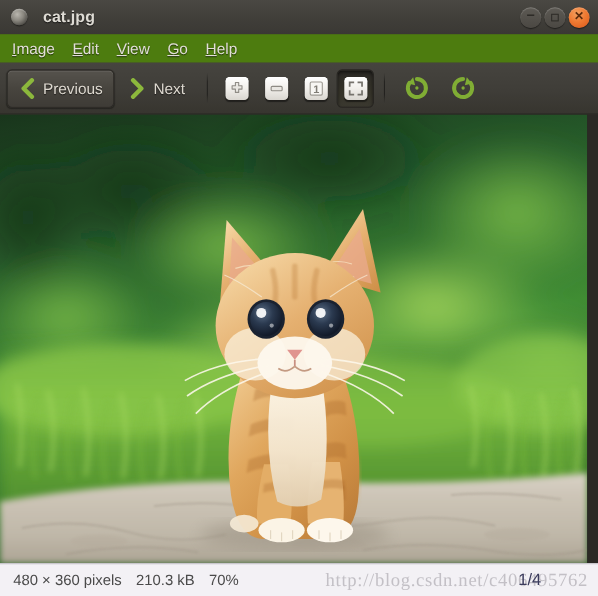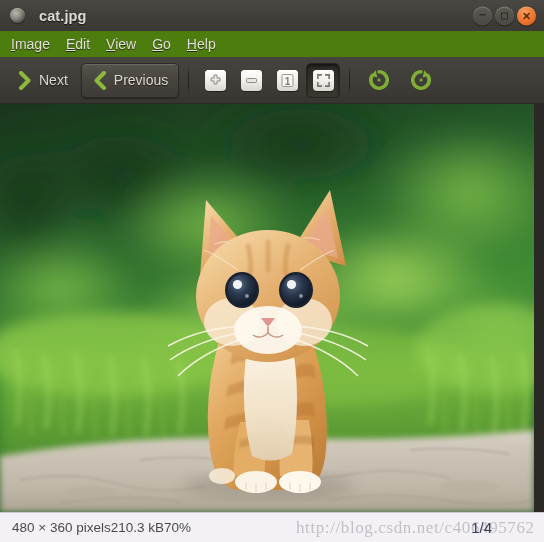--- a/index.html
+++ b/index.html
@@ -181,21 +181,21 @@
   .statusbar {
     height: 30px;
     flex: 0 0 30px;
     background: #f3f1f5;
     border-top: 1px solid #c9c6cd;
     display: flex; align-items: center;
     padding: 0 12px;
     position: relative;
   }
   .status-group {
-    display: flex; align-items: center; 
+    display: flex; align-items: center; gap: 13px;
     color: #4a4a4a;
     font-size: 13.5px;
   }
   .page-indicator {
     position: absolute;
     right: 52px;
     color: #3b3b5c;
     font-size: 15px;
     font-weight: 500;
   }
@@ -238,32 +238,32 @@
   <div class="menubar">
     <div class="menu-item"><span class="mn">I</span><span>mage</span></div>
     <div class="menu-item"><span class="mn">E</span><span>dit</span></div>
     <div class="menu-item"><span class="mn">V</span><span>iew</span></div>
     <div class="menu-item"><span class="mn">G</span><span>o</span></div>
     <div class="menu-item"><span class="mn">H</span><span>elp</span></div>
   </div>
 
   <div class="toolbar">
 
+    <div class="tbtn raised">
+      <svg class="chev" viewBox="0 0 15 19">
+        <path d="M12 2 L4.5 9.5 L12 17" fill="none" stroke="#8cb83c" stroke-width="4" stroke-linecap="round" stroke-linejoin="round"></path>
+      </svg>
+      <span>Previous</span>
+    </div>
+
     <div class="tbtn">
       <svg class="chev" viewBox="0 0 15 19">
         <path d="M4 2 L11.5 9.5 L4 17" fill="none" stroke="#8cb83c" stroke-width="4" stroke-linecap="round" stroke-linejoin="round"></path>
       </svg>
       <span>Next</span>
-    </div>
-
-    <div class="tbtn raised">
-      <svg class="chev" viewBox="0 0 15 19">
-        <path d="M12 2 L4.5 9.5 L12 17" fill="none" stroke="#8cb83c" stroke-width="4" stroke-linecap="round" stroke-linejoin="round"></path>
-      </svg>
-      <span>Previous</span>
     </div>
 
     <div class="sep"></div>
 
     <div class="icon-btn">
       <span class="zicon">
         <svg width="13" height="13" viewBox="0 0 13 13">
           <path d="M5 1 h3 v3 h3 v3 h-3 v3 h-3 v-3 h-3 v-3 h3 z" fill="#e9e7e2" stroke="#8e8b85" stroke-width="1" stroke-linejoin="round"></path>
         </svg>
       </span>

